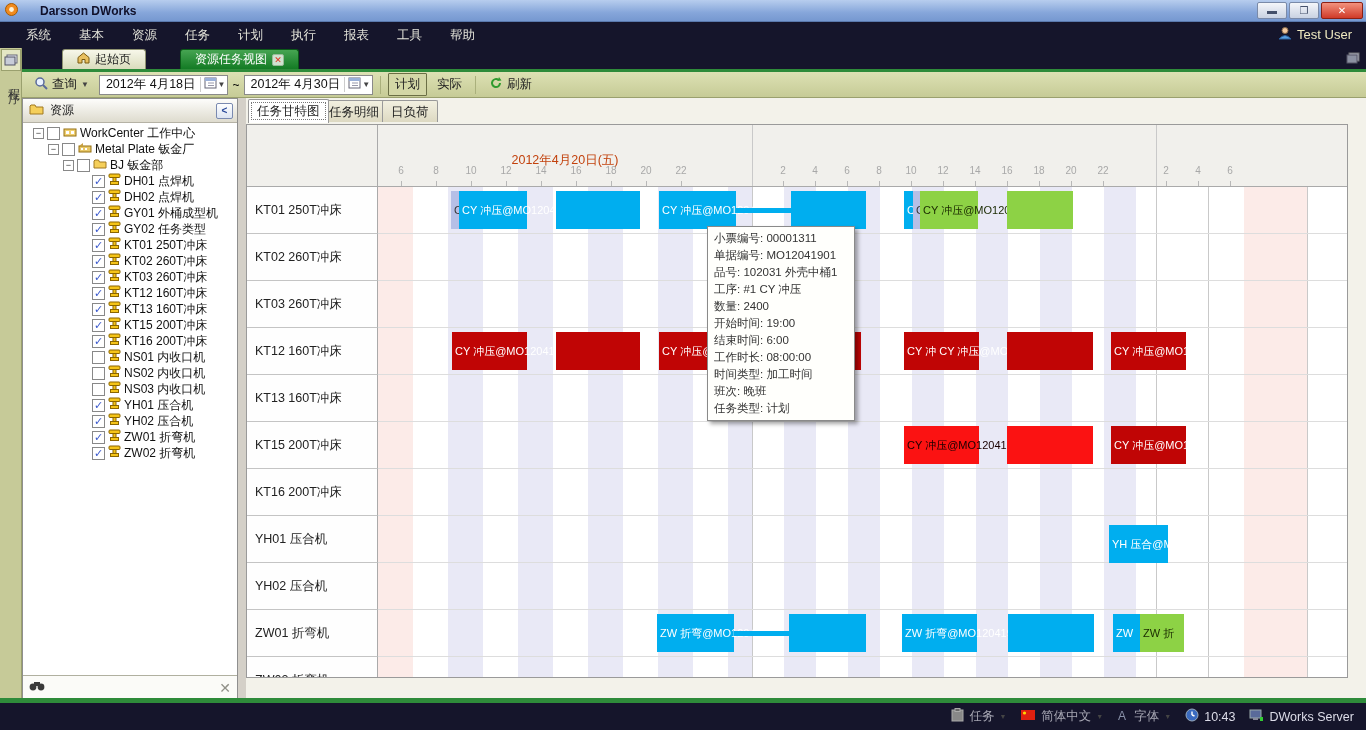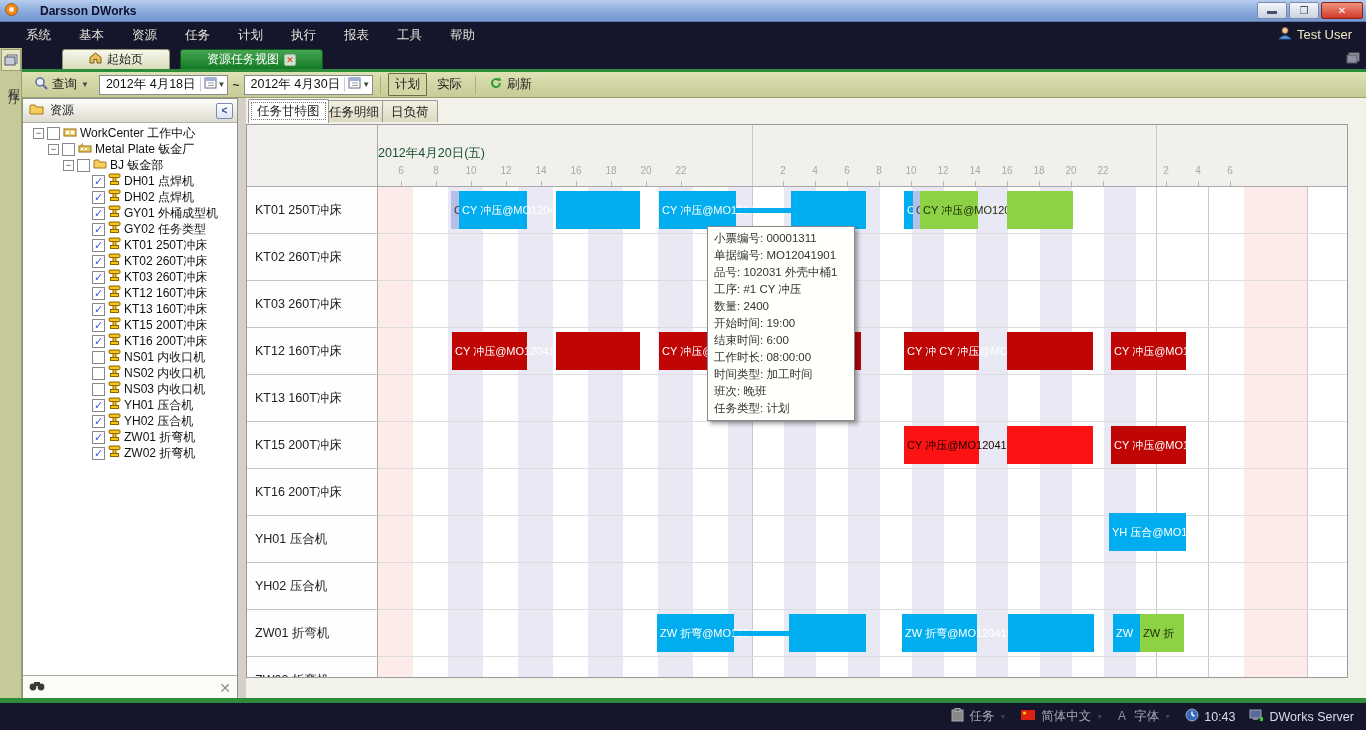--- a/index.html
+++ b/index.html
@@ -21,21 +21,21 @@
   
   #menubar { position:absolute; left:0; top:22px; width:1366px; height:26px; background:#15152b;
     display:flex; align-items:center; padding-left:12px; }
   .menu-item { color:#e4e4da; padding:4px 14px; font-size:12.5px; }
   #menu-user { position:absolute; right:14px; top:4px; display:flex; align-items:center; gap:5px;
     color:#efe9c0; font-size:13px; }
 
   
   #tabrow { position:absolute; left:22px; top:48px; width:1344px; height:21px; background:#15152b; }
   .doc-tab { position:absolute; top:1px; height:20px; display:flex; align-items:center; gap:5px;
-    padding:0 26px; border-radius:3px 3px 0 0; font-size:12px; }
+    padding:0 14px; border-radius:3px 3px 0 0; font-size:12px; }
   #doc-tab-home { left:40px; background:linear-gradient(#f7f7ea,#d9dcbc); border:1px solid #8f9371;
     border-bottom:none; color:#222; }
   #doc-tab-view { left:158px; background:linear-gradient(#46a452,#137b24); border:1px solid #0b5a18;
     border-bottom:none; color:#fff; }
   .tab-close { color:#e03020; background:#cfe2cf; border:1px solid #9b9; border-radius:2px;
     width:12px; height:12px; line-height:10px; text-align:center; font-size:9px; font-weight:bold; }
   #tabrow-right-icon { position:absolute; right:6px; top:4px; opacity:.8; }
   #green-strip-top { position:absolute; left:0; top:69px; width:1366px; height:3px; background:#2e8b3a; }
 
   
@@ -85,21 +85,21 @@
     border-radius:2px 2px 0 0; }
   .gtab.active { background:#fff; outline:1px dotted #777; outline-offset:-4px; z-index:2; height:24px; top:1px; }
   #gantt-table { position:absolute; left:0; top:26px; width:1102px; height:554px; background:#fff;
     border:1px solid #9a9a9a; overflow:hidden; }
   #g-corner { position:absolute; left:0; top:0; width:131px; height:62px; background:#f1f0ec;
     border-right:1px solid #aaa; border-bottom:1px solid #aaa; }
   #g-head { position:absolute; left:131px; top:0; width:971px; height:62px; background:#f1f0ec;
     border-bottom:1px solid #aaa; overflow:hidden; }
   .g-week-cell { position:absolute; top:0; height:22px; border-left:1px solid #bbb;
     font-size:12px; color:#333; padding:3px 0 0 8px; }
-  .g-day-cell { position:absolute; top:20px; height:18px; text-align:left; font-size:12.5px; color:#14532d; }
+  .g-day-cell { position:absolute; top:27px; height:18px; text-align:center; font-size:12.5px; color:#c2410c; }
   .g-hour { position:absolute; top:40px; font-size:10px; color:#a8a8a8; transform:translateX(-50%); }
   .g-tick { position:absolute; top:56px; width:1px; height:6px; background:#b8b8b8; }
   #g-body { position:absolute; left:0; top:62px; width:1102px; height:492px; overflow:hidden; background:#fff; }
   .g-rowlabel { position:absolute; left:0; width:131px; height:47px; background:#fefefe;
     border-bottom:1px solid #c4c4c4; border-right:1px solid #aaa; color:#222; font-size:12.5px;
     display:flex; align-items:center; padding-left:8px; }
   #g-chartbg { position:absolute; left:131px; top:0; width:971px; height:492px; overflow:hidden; }
   .stripe { position:absolute; top:0; height:100%; }
   .stripe.pink { background:#fcebe8; }
   .stripe.lav  { background:#e9e9f6; }
@@ -581,21 +581,21 @@
             <div class="bar" style="left: 526px; width: 75px; top: 145px; background: rgb(192, 5, 5); color: rgb(255, 255, 255);">CY 冲 CY 冲压@MO12041904</div>
             <div class="bar" style="left: 629px; width: 86px; top: 145px; background: rgb(192, 5, 5); color: rgb(255, 255, 255);"></div>
             <div class="bar" style="left: 733px; width: 75px; top: 145px; background: rgb(192, 5, 5); color: rgb(255, 255, 255);">CY 冲压@MO1</div>
             <div class="g-hline" style="top: 234px;"></div>
             <div class="g-hline" style="top: 281px;"></div>
             <div class="bar" style="left: 526px; width: 75px; top: 239px; background: rgb(251, 18, 18); color: rgb(26, 0, 0);">CY 冲压@MO12041903</div>
             <div class="bar" style="left: 629px; width: 86px; top: 239px; background: rgb(251, 18, 18); color: rgb(26, 0, 0);"></div>
             <div class="bar" style="left: 733px; width: 75px; top: 239px; background: rgb(192, 5, 5); color: rgb(255, 255, 255);">CY 冲压@MO1</div>
             <div class="g-hline" style="top: 328px;"></div>
             <div class="g-hline" style="top: 375px;"></div>
-            <div class="bar" style="left: 731px; width: 77px; top: 326px; background: rgb(0, 174, 239); color: rgb(255, 255, 255);">YH 压合@MO1</div>
+            <div class="bar" style="left: 731px; width: 59px; top: 338px; background: rgb(0, 174, 239); color: rgb(255, 255, 255);">YH 压合@MO1</div>
             <div class="g-hline" style="top: 422px;"></div>
             <div class="g-hline" style="top: 469px;"></div>
             <div class="bar" style="left: 279px; width: 77px; top: 427px; background: rgb(0, 174, 239); color: rgb(255, 255, 255);">ZW 折弯@MO12041901</div>
             <div class="bar conn" style="left: 356px; width: 55px; top: 427px; background: rgb(0, 174, 239); color: rgb(255, 255, 255);"></div>
             <div class="bar" style="left: 411px; width: 77px; top: 427px; background: rgb(0, 174, 239); color: rgb(255, 255, 255);"></div>
             <div class="bar" style="left: 524px; width: 75px; top: 427px; background: rgb(0, 174, 239); color: rgb(255, 255, 255);">ZW 折弯@MO12041901</div>
             <div class="bar" style="left: 630px; width: 86px; top: 427px; background: rgb(0, 174, 239); color: rgb(255, 255, 255);"></div>
             <div class="bar" style="left: 735px; width: 27px; top: 427px; background: rgb(0, 174, 239); color: rgb(255, 255, 255);">ZW</div>
             <div class="bar" style="left: 762px; width: 44px; top: 427px; background: rgb(141, 210, 69); color: rgb(26, 42, 0);">ZW 折</div>
           </div>

